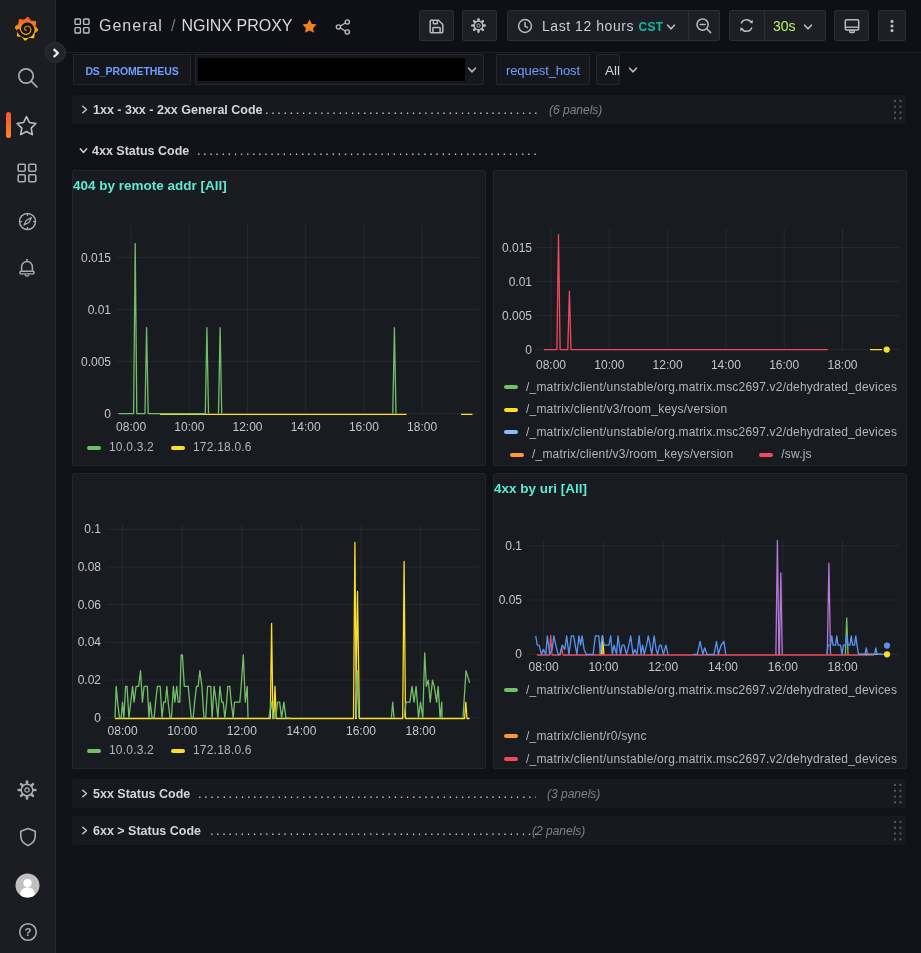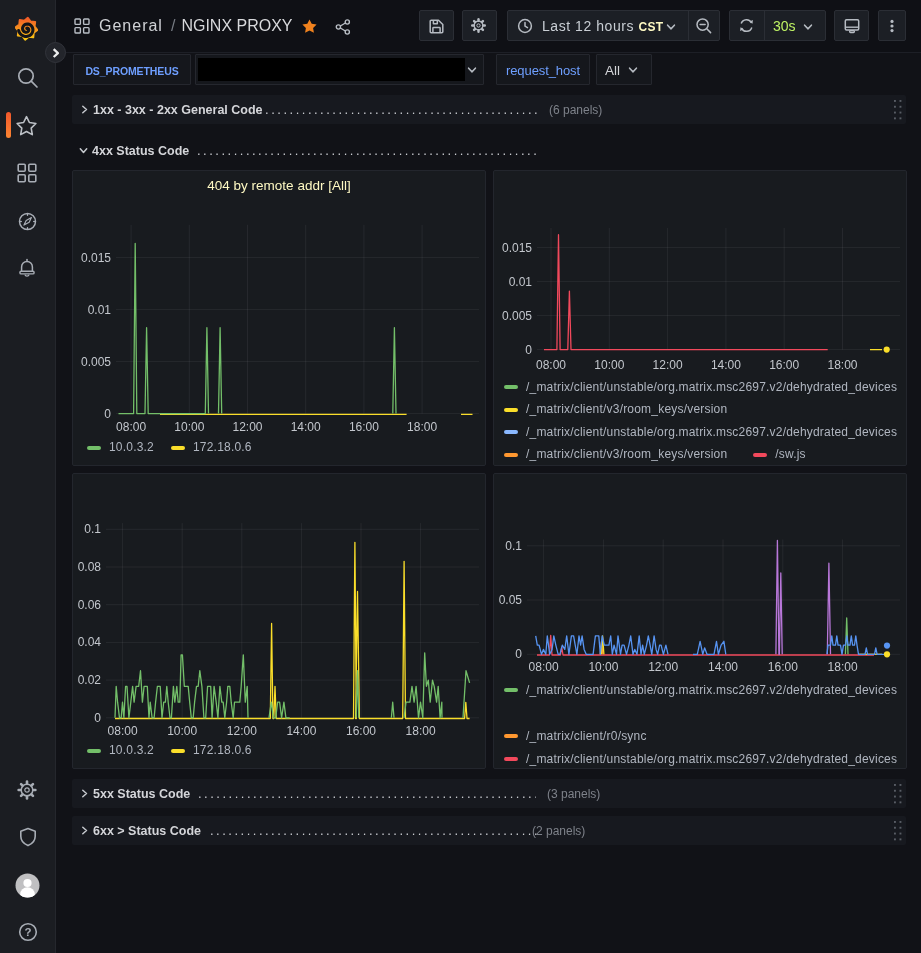--- a/index.html
+++ b/index.html
@@ -1,23 +1,23 @@
 <!DOCTYPE html>
 <html><head><meta charset="utf-8"><style>
 *{margin:0;padding:0;box-sizing:border-box}
 body{width:921px;height:953px;background:#111217;font-family:"Liberation Sans",sans-serif;overflow:hidden;position:relative}
 .abs{position:absolute}
 .btn{position:absolute;top:10px;height:31px;background:#1c1f25;border:1px solid #2b2e35;border-radius:2px}
 .vbox{position:absolute;top:54px;height:31px;background:#15171c;border:1px solid #25272e;border-radius:1px}
 .rowbar{position:absolute;left:72px;width:834px;height:29px;background:#17191f;border-radius:2px}
 .rowtitle{font-size:12.5px;font-weight:bold;color:#d4d5d9;white-space:nowrap}
 .dotlead{position:absolute;font-size:13px;font-weight:normal;color:#c9cbd0;letter-spacing:2.5px;white-space:nowrap;overflow:hidden}
-.pcount{position:absolute;font-size:12px;color:#7e828a;white-space:nowrap}
+.pcount{position:absolute;font-style:italic;font-size:12px;color:#7e828a;white-space:nowrap}
 .panel{position:absolute;width:414px;height:296px;background:#181b1f;border:1px solid #23262d;border-radius:2px;overflow:hidden}
-.ptitle{position:absolute;left:0;right:0;top:7px;text-align:center;font-size:13.5px;font-weight:normal;color:#fef9c3}
+.ptitle{position:absolute;left:0;right:0;top:7px;font-size:13.5px;font-weight:bold;color:#5eead4}
 .sw{display:inline-block;width:14px;height:4px;border-radius:2px;margin-right:8px;vertical-align:middle}
 .lt{font-size:12px;color:#b0b6c0;vertical-align:middle;letter-spacing:0.2px}
 .lrow{position:absolute;white-space:nowrap;height:17px;line-height:17px}
 svg{display:block}
 </style></head><body>
 
 <div class="abs" style="left:0;top:0;width:56px;height:953px;background:#1b1d22;border-right:1px solid #25272d"></div>
 <svg class="abs" style="left:15px;top:16px" width="23" height="25" viewBox="0 0 23 25">
 <defs>
       <linearGradient id="gl" x1="0" y1="0" x2="0" y2="1">
@@ -136,21 +136,21 @@
     <line x1="7.50" y1="2.85" x2="7.50" y2="1.20" stroke="#b6bbc2" stroke-width="2.4000000000000004" stroke-linecap="round"></line>
     <line x1="10.79" y1="4.21" x2="11.95" y2="3.05" stroke="#b6bbc2" stroke-width="2.4000000000000004" stroke-linecap="round"></line>
     <circle cx="7.5" cy="7.5" r="4.35" fill="none" stroke="#b6bbc2" stroke-width="1.3"></circle>
     <circle cx="7.5" cy="7.5" r="1.65" fill="none" stroke="#b6bbc2" stroke-width="1.0"></circle>
   </svg>
 <div class="btn" style="left:507px;width:213px"></div>
 <svg class="abs" style="left:517px;top:18px" width="16" height="16" viewBox="0 0 16 16">
     <circle cx="8" cy="8" r="6.4" fill="none" stroke="#b6bbc2" stroke-width="1.5"></circle>
     <path d="M8 4.6v3.6l2.5 1.5" fill="none" stroke="#b6bbc2" stroke-width="1.5" stroke-linecap="round"></path>
   </svg>
-<div class="abs" style="left:542px;top:18px;font-size:14px;color:#c9ced4;white-space:nowrap;letter-spacing:0.55px">Last 12 hours&nbsp;<span style="color:#fef9c3;font-weight:bold;font-size:12px;letter-spacing:0.3px">CST</span></div>
+<div class="abs" style="left:542px;top:18px;font-size:14px;color:#c9ced4;white-space:nowrap;letter-spacing:0.55px">Last 12 hours&nbsp;<span style="color:#14b8a6;font-weight:bold;font-size:12px;letter-spacing:0.3px">CST</span></div>
 <svg class="abs" style="left:665px;top:21px" width="12" height="12" viewBox="0 0 12 12">
     <path d="M2.6 4.2L6 7.8l3.4-3.6" fill="none" stroke="#b6bbc2" stroke-width="1.6" stroke-linecap="round"></path>
   </svg>
 <div class="abs" style="left:688px;top:11px;width:1px;height:29px;background:#2b2e35"></div>
 <svg class="abs" style="left:695px;top:17px" width="18" height="18" viewBox="0 0 18 18">
     <circle cx="7.6" cy="7.6" r="5.6" fill="none" stroke="#b6bbc2" stroke-width="1.5"></circle>
     <line x1="11.8" y1="11.8" x2="15.6" y2="15.6" stroke="#b6bbc2" stroke-width="1.5" stroke-linecap="round"></line>
     <line x1="5.1" y1="7.6" x2="10.1" y2="7.6" stroke="#b6bbc2" stroke-width="1.5" stroke-linecap="round"></line>
   </svg>
 <div class="btn" style="left:729px;width:97px"></div>
@@ -181,21 +181,21 @@
       <circle cx="6" cy="12.6" r="1.6"></circle>
     </g>
   </svg>
 <div class="vbox" style="left:73px;width:118px;text-align:center;line-height:29px"><span style="font-size:10.5px;font-weight:bold;color:#6e9fff;letter-spacing:-0.1px">DS_PROMETHEUS</span></div>
 <div class="vbox" style="left:195px;width:289px"></div>
 <div class="abs" style="left:198px;top:58px;width:267px;height:23px;background:#000"></div>
 <svg class="abs" style="left:466px;top:64px" width="12" height="12" viewBox="0 0 12 12">
     <path d="M2.6 4.2L6 7.8l3.4-3.6" fill="none" stroke="#b6bbc2" stroke-width="1.6" stroke-linecap="round"></path>
   </svg>
 <div class="vbox" style="left:496px;width:94px;text-align:center;line-height:29px"><span style="font-size:13px;font-weight:normal;color:#6e9fff;letter-spacing:-0.1px">request_host</span></div>
-<div class="vbox" style="left:596px;width:56px;line-height:29px;padding-left:8px"><span style="font-size:13.5px;color:#d3d4d8">All</span></div>
+<div class="vbox" style="left:596px;width:24px;line-height:29px;padding-left:8px"><span style="font-size:13.5px;color:#d3d4d8">All</span></div>
 <svg class="abs" style="left:627px;top:64px" width="12" height="12" viewBox="0 0 12 12">
     <path d="M2.6 4.2L6 7.8l3.4-3.6" fill="none" stroke="#b6bbc2" stroke-width="1.6" stroke-linecap="round"></path>
   </svg>
 <div class="rowbar" style="top:95px"></div>
 <svg class="abs" style="left:80px;top:104.5px" width="9" height="9" viewBox="0 0 9 9">
     <path d="M2.8 1.3L6.5 4.5 2.8 7.7" fill="none" stroke="#c6c9ce" stroke-width="1.5" stroke-linecap="round" stroke-linejoin="round"></path>
   </svg>
 <div class="abs rowtitle" style="left:93px;top:102.5px">1xx - 3xx - 2xx General Code</div>
 <div class="dotlead" style="left:259px;top:101.5px;width:280px">...............................................</div>
 <div class="pcount" style="left:549px;top:102.5px">(6 panels)</div>
@@ -301,21 +301,21 @@
       <text x="290.2" y="197.5" fill="#c3c7cd" font-size="12" text-anchor="middle">16:00</text>
       <line x1="348.5" y1="56.9" x2="348.5" y2="178.6" stroke="rgba(204,204,220,0.08)"></line>
       <text x="348.5" y="197.5" fill="#c3c7cd" font-size="12" text-anchor="middle">18:00</text>
       <polyline points="50,178.6 62.9,178.6 64.5,63.7 66.1,178.6 73.8,178.6 75.4,120.1 77,178.6 333.7,178.6" fill="none" stroke="#F2495C" stroke-width="1.3" stroke-linejoin="round"></polyline>
       <polyline points="376,178.6 388,178.6" fill="none" stroke="#FADE2A" stroke-width="1.3" stroke-linejoin="round"></polyline>
       <circle cx="392.7" cy="178.6" r="3.1" fill="#FADE2A"></circle>
     </svg>
     <div class="lrow" style="left:10px;top:206.5px"><span class="sw" style="background:#73BF69"></span><span class="lt">/_matrix/client/unstable/org.matrix.msc2697.v2/dehydrated_devices</span></div>
     <div class="lrow" style="left:10px;top:229px"><span class="sw" style="background:#FADE2A"></span><span class="lt">/_matrix/client/v3/room_keys/version</span></div>
     <div class="lrow" style="left:10px;top:251.5px"><span class="sw" style="background:#8AB8FF"></span><span class="lt">/_matrix/client/unstable/org.matrix.msc2697.v2/dehydrated_devices</span></div>
-    <div class="lrow" style="left:10px;top:274px"><span class="sw" style="background:#FF9830"></span><span class="lt">/_matrix/client/v3/room_keys/version</span><span style="display:inline-block;width:26px"></span><span class="sw" style="background:#F2495C"></span><span class="lt">/sw.js</span></div>
+    <div class="lrow" style="left:16px;top:274px"><span class="sw" style="background:#FF9830"></span><span class="lt">/_matrix/client/v3/room_keys/version</span><span style="display:inline-block;width:26px"></span><span class="sw" style="background:#F2495C"></span><span class="lt">/sw.js</span></div>
   </div>
 <div class="panel" style="left:72px;top:473px">
     <svg width="414" height="296" style="position:absolute;left:0;top:0">
       <line x1="33" y1="206.1" x2="406" y2="206.1" stroke="rgba(204,204,220,0.08)"></line>
       <text x="28" y="210.1" fill="#c3c7cd" font-size="12" text-anchor="end">0.02</text>
       <line x1="33" y1="168.4" x2="406" y2="168.4" stroke="rgba(204,204,220,0.08)"></line>
       <text x="28" y="172.4" fill="#c3c7cd" font-size="12" text-anchor="end">0.04</text>
       <line x1="33" y1="130.7" x2="406" y2="130.7" stroke="rgba(204,204,220,0.08)"></line>
       <text x="28" y="134.7" fill="#c3c7cd" font-size="12" text-anchor="end">0.06</text>
       <line x1="33" y1="93.0" x2="406" y2="93.0" stroke="rgba(204,204,220,0.08)"></line>
@@ -340,20 +340,21 @@
       <polyline points="42,243.8 43.2,212.3 44.6,228.2 46.5,243.8 48.2,243.8 49.5,228.2 50.9,243.8 52.6,212.3 54,212.3 55.9,243.8 57.8,228.2 59.6,212.3 61.1,228.2 63.1,212.3 64.4,212.3 65.7,212.3 67.5,196.7 69.4,228.2 71.1,212.3 72.3,212.3 74.3,212.3 76,243.8 77.2,228.2 79.1,243.8 81.1,243.8 82.6,228.2 84.4,212.3 85.8,212.3 87.2,212.3 89,243.8 90.7,228.2 92.4,228.2 93.8,212.3 95.2,228.2 97,243.8 98.4,243.8 100.4,212.3 101.8,228.2 103.8,212.3 105.2,228.2 106.8,228.2 108.1,180.8 109.4,180.8 111.3,212.3 113.2,212.3 115.2,212.3 116.7,228.2 118.3,243.8 120.2,243.8 121.6,228.2 123.5,212.3 125.2,212.3 126.8,196.7 128.9,212.3 130.9,243.8 132.7,243.8 134.6,212.3 136.4,212.3 137.7,212.3 139.1,243.8 141.1,212.3 143.2,228.2 144.9,243.8 146.9,212.3 148.8,228.2 150.2,228.2 151.8,243.8 153.6,228.2 154.8,212.3 156.8,212.3 158.2,228.2 160.2,243.8 161.5,228.2 163.4,228.2 164.7,228.2 166.8,228.2 168.2,212.3 170.3,180.8 172.3,228.2 174.2,212.3 175,243.8" fill="none" stroke="#73BF69" stroke-width="1.3" stroke-linejoin="round"></polyline>
       <polyline points="196,243.8 198.3,228.2 200.5,243.8 202.7,243.8 204.6,228.2 206.6,228.2 208.6,243.8 210.9,228.2 212.9,243.8 214.9,243.8 216.7,243.8" fill="none" stroke="#73BF69" stroke-width="1.3" stroke-linejoin="round"></polyline>
       <polyline points="318.4,243.8 319.7,228.2 321,243.8" fill="none" stroke="#73BF69" stroke-width="1.3" stroke-linejoin="round"></polyline>
       <polyline points="331,243.8 333,228.2 334.7,228.2 336.9,228.2 339,212.3 341.1,228.2 343.1,212.3 345.5,243.8 347.5,228.2 349.8,243.8 351.7,178.8 353.4,212.3 355.3,206.1 357.2,228.2 359.5,206.1 361.2,212.3 363.6,228.2 365.2,212.3 367.1,243.8 368.8,228.2 369,243.8" fill="none" stroke="#73BF69" stroke-width="1.3" stroke-linejoin="round"></polyline>
       <polyline points="390,243.8 393,196.7 396.6,208.9" fill="none" stroke="#73BF69" stroke-width="1.3" stroke-linejoin="round"></polyline>
       <polyline points="283.2,243.8 284.5,196.7 285.8,243.8" fill="none" stroke="#73BF69" stroke-width="1.3" stroke-linejoin="round"></polyline>
     </svg>
     <div class="lrow" style="left:14px;top:267px"><span class="sw" style="background:#73BF69"></span><span class="lt">10.0.3.2</span><span style="display:inline-block;width:17px"></span><span class="sw" style="background:#FADE2A"></span><span class="lt">172.18.0.6</span></div>
   </div>
 <div class="panel" style="left:493px;top:473px">
+    <div class="ptitle">4xx by uri [All]</div>
     <svg width="414" height="296" style="position:absolute;left:0;top:0">
       <line x1="33" y1="126.0" x2="406" y2="126.0" stroke="rgba(204,204,220,0.08)"></line>
       <text x="28" y="130.0" fill="#c3c7cd" font-size="12" text-anchor="end">0.05</text>
       <line x1="33" y1="71.8" x2="406" y2="71.8" stroke="rgba(204,204,220,0.08)"></line>
       <text x="28" y="75.8" fill="#c3c7cd" font-size="12" text-anchor="end">0.1</text>
       <line x1="33" y1="180.3" x2="406" y2="180.3" stroke="rgba(204,204,220,0.08)"></line>
       <text x="28" y="184.3" fill="#c3c7cd" font-size="12" text-anchor="end">0</text>
       <line x1="49.6" y1="65.5" x2="49.6" y2="180.3" stroke="rgba(204,204,220,0.08)"></line>
       <text x="49.6" y="197" fill="#c3c7cd" font-size="12" text-anchor="middle">08:00</text>
       <line x1="109.4" y1="65.5" x2="109.4" y2="180.3" stroke="rgba(204,204,220,0.08)"></line>

